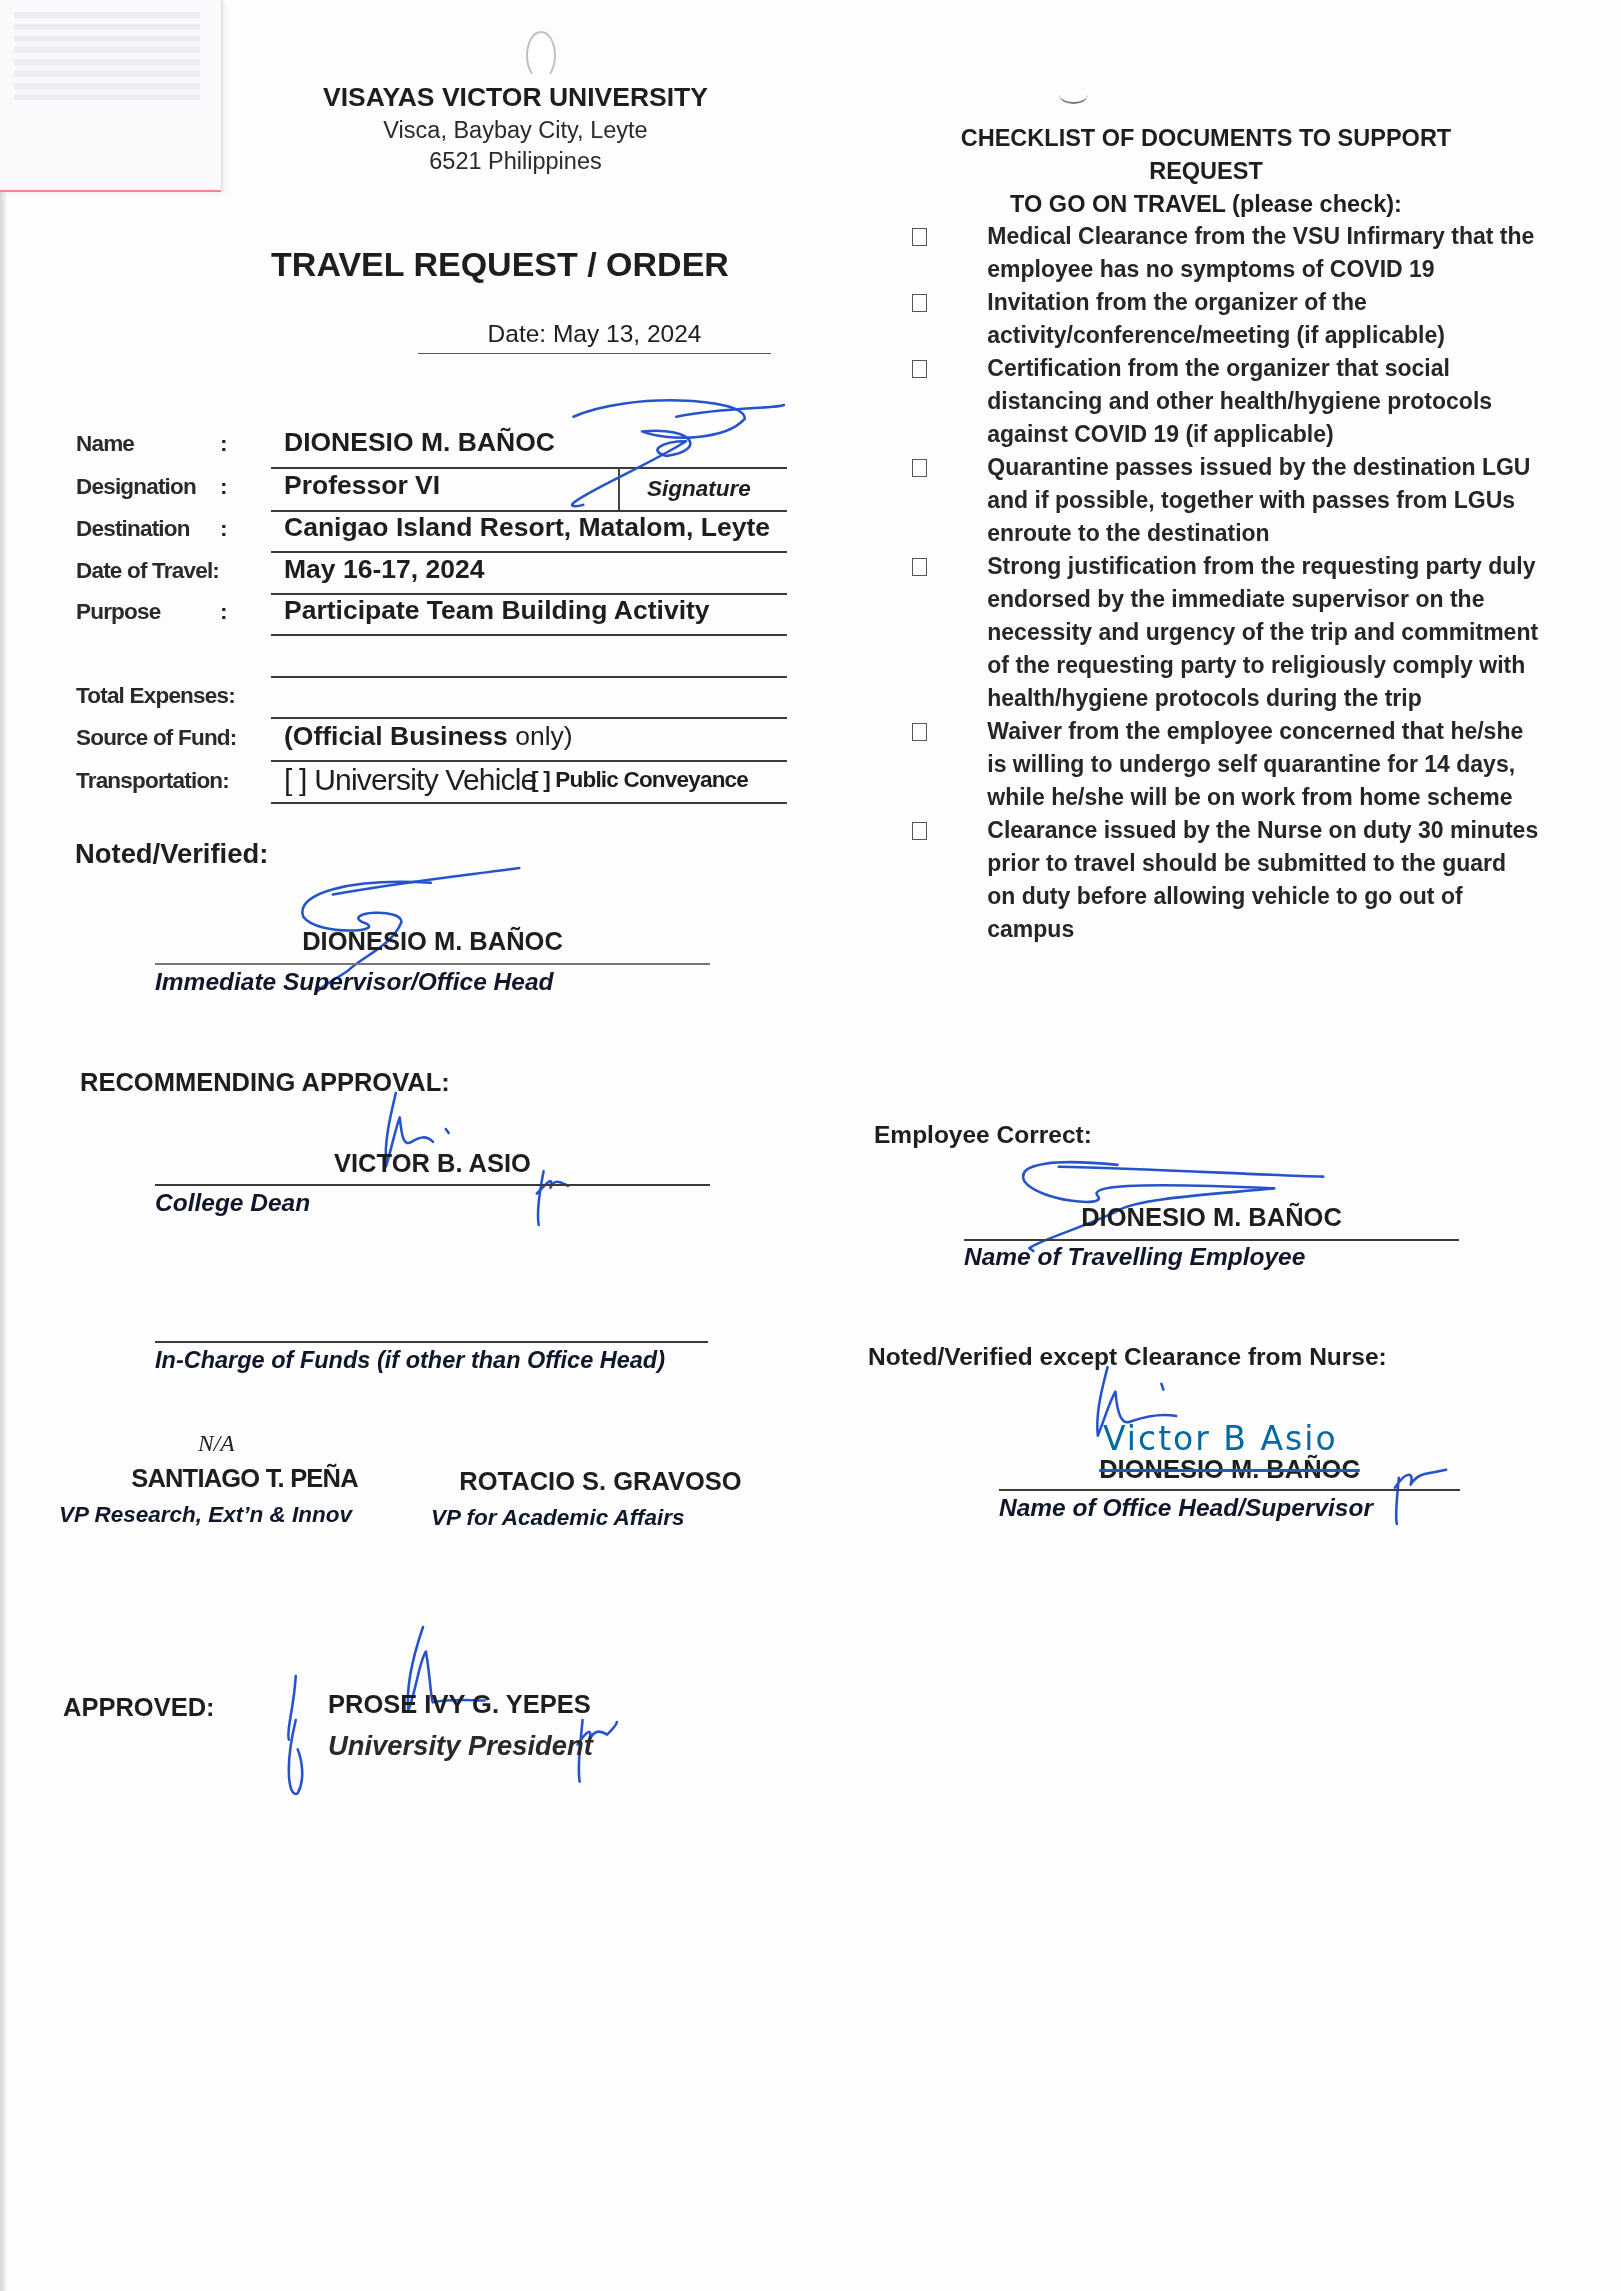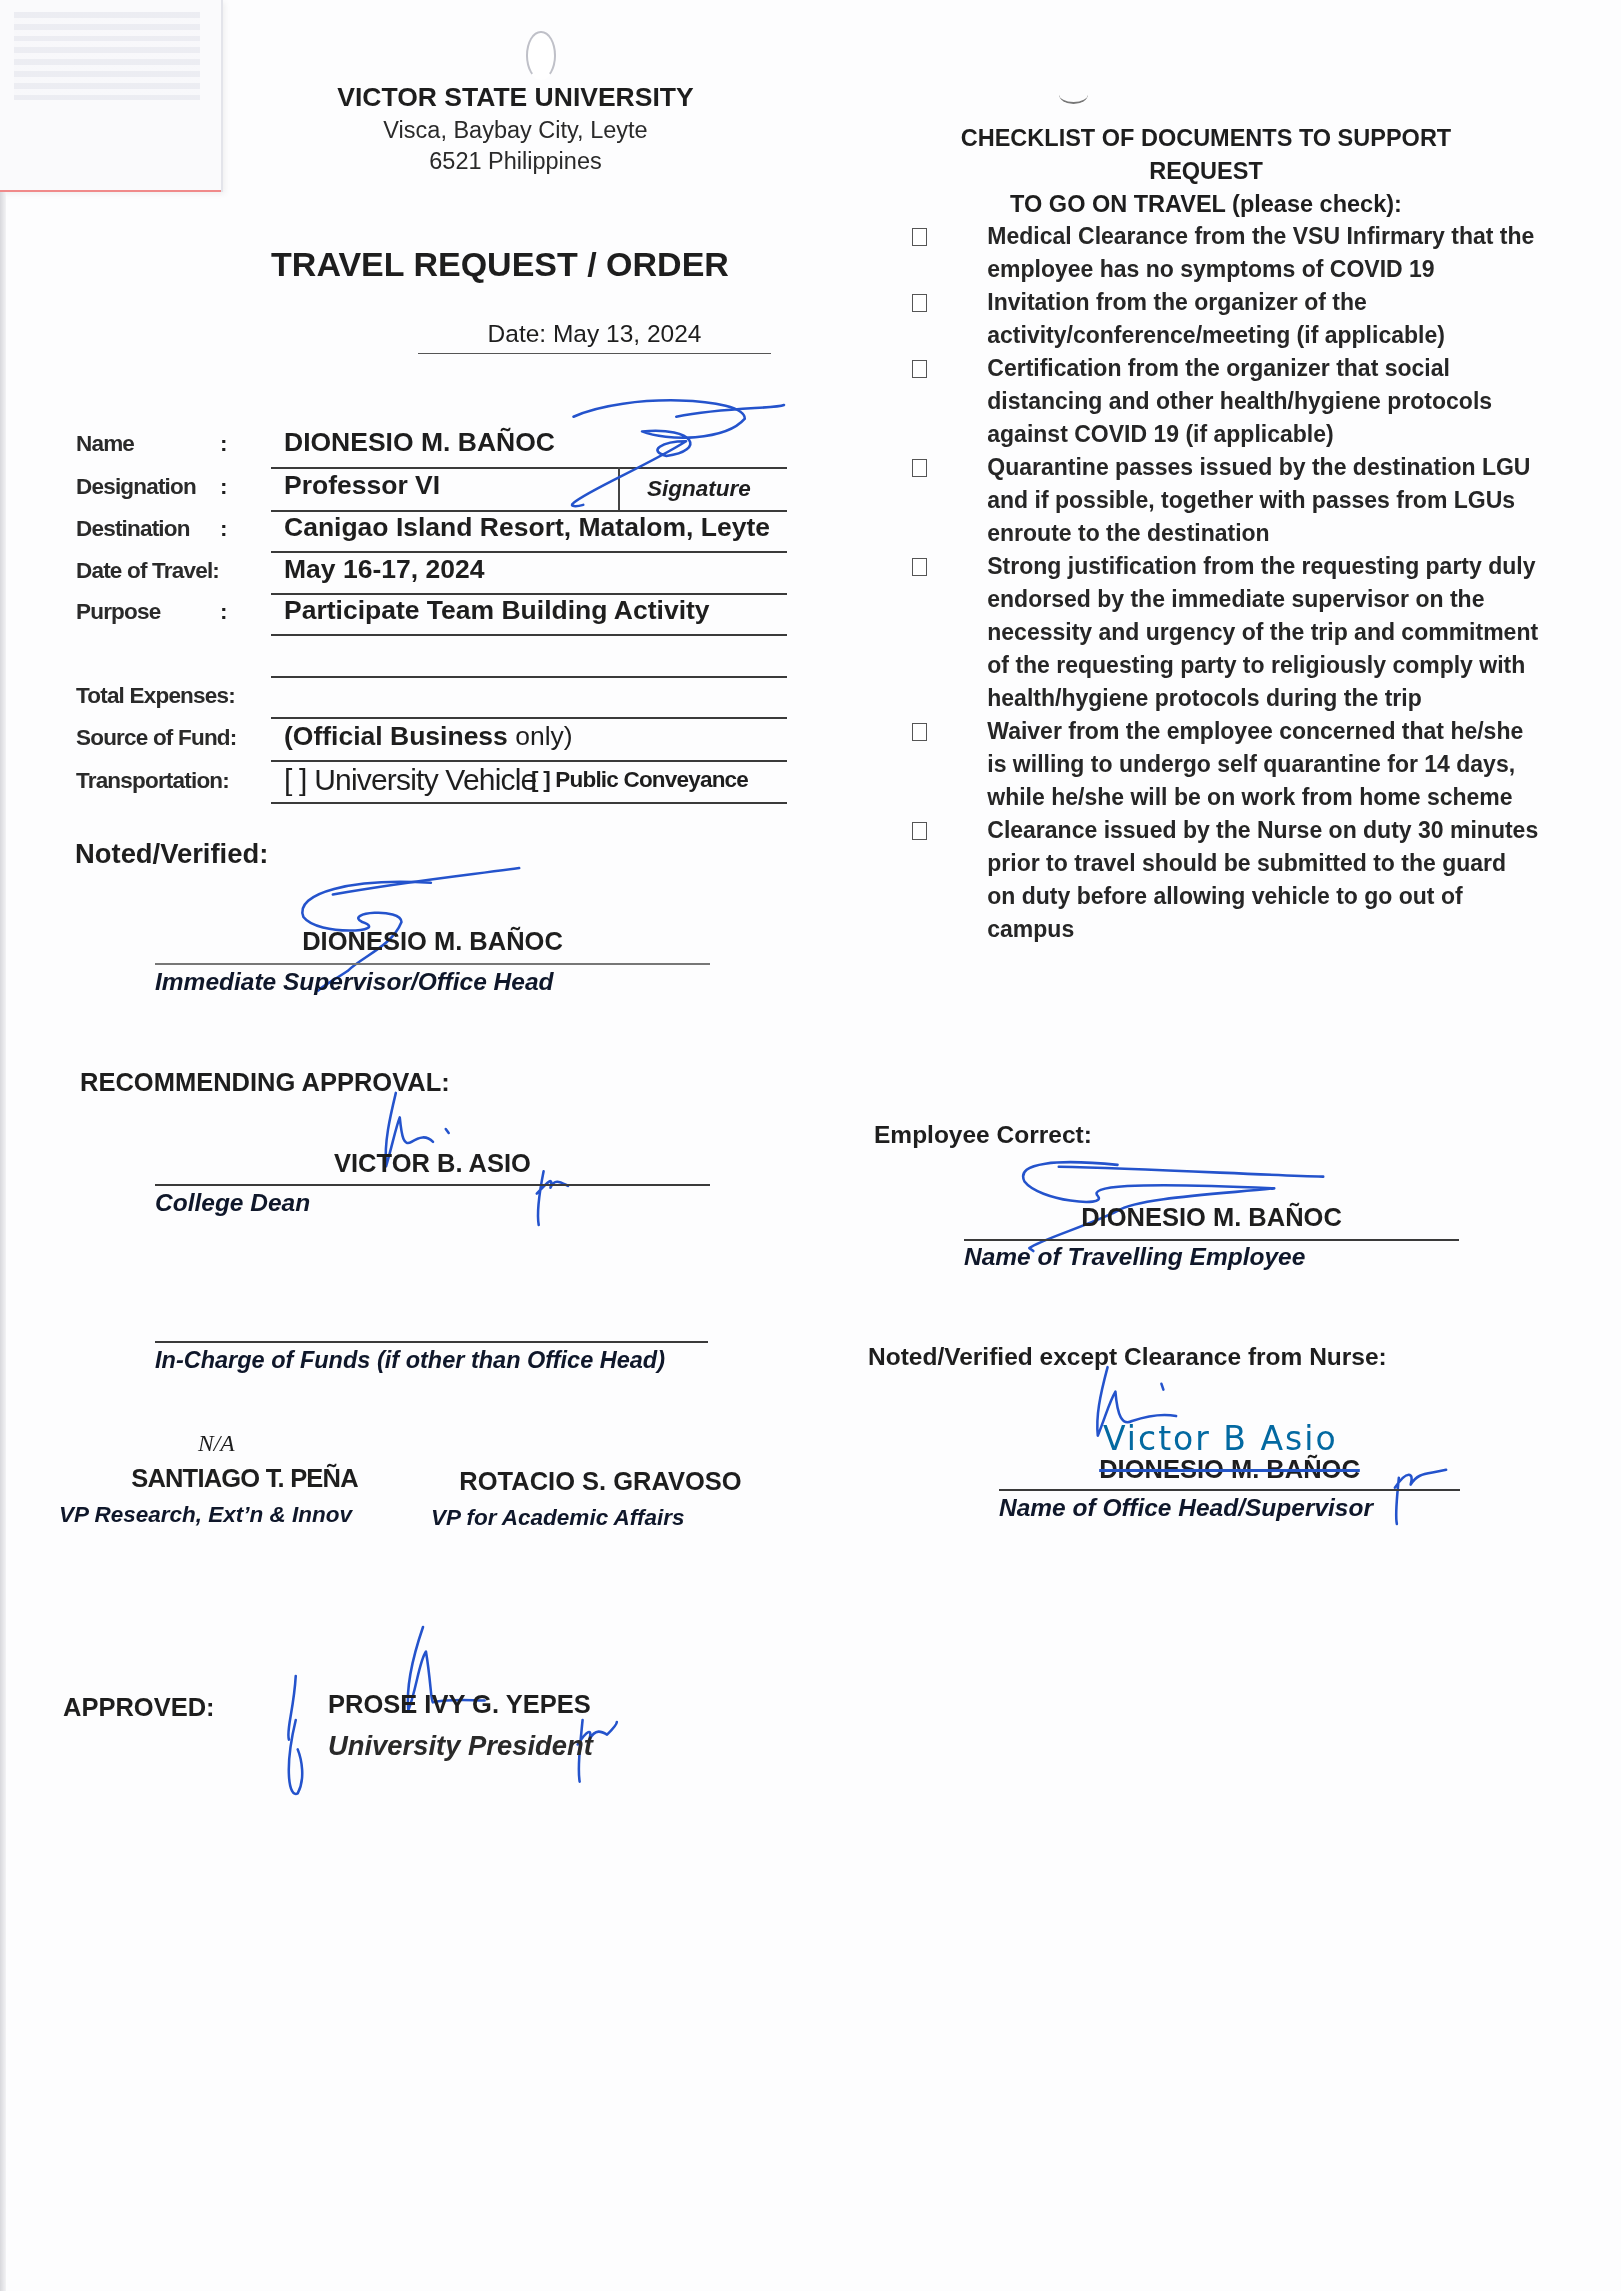--- a/index.html
+++ b/index.html
@@ -61,21 +61,21 @@
 <body>
 
 <div class="sticky">
   <div class="faded"></div>
   <div class="redline"></div>
 </div>
 <div class="leftedge"></div>
 <div class="hole" style="left:526px; top:31px;"></div>
 <div class="hole2" style="left:1059px; top:84px;"></div>
 
-<div class="abs uni b center">VICTOR STATE UNIVERSITY</div>
+<div class="abs uni b center">VISAYAS VICTOR UNIVERSITY</div>
 <div class="abs addr center" style="top:117px;">Visca, Baybay City, Leyte</div>
 <div class="abs addr center" style="top:148px;">6521 Philippines</div>
 <div class="abs title b center">TRAVEL REQUEST / ORDER</div>
 <div class="abs date">
   <span>Date:</span>
   <span>May 13, 2024</span>
 </div>
 <div class="line thin" style="left:418px; width:353px; top:353px;"></div>
 
 <div>

